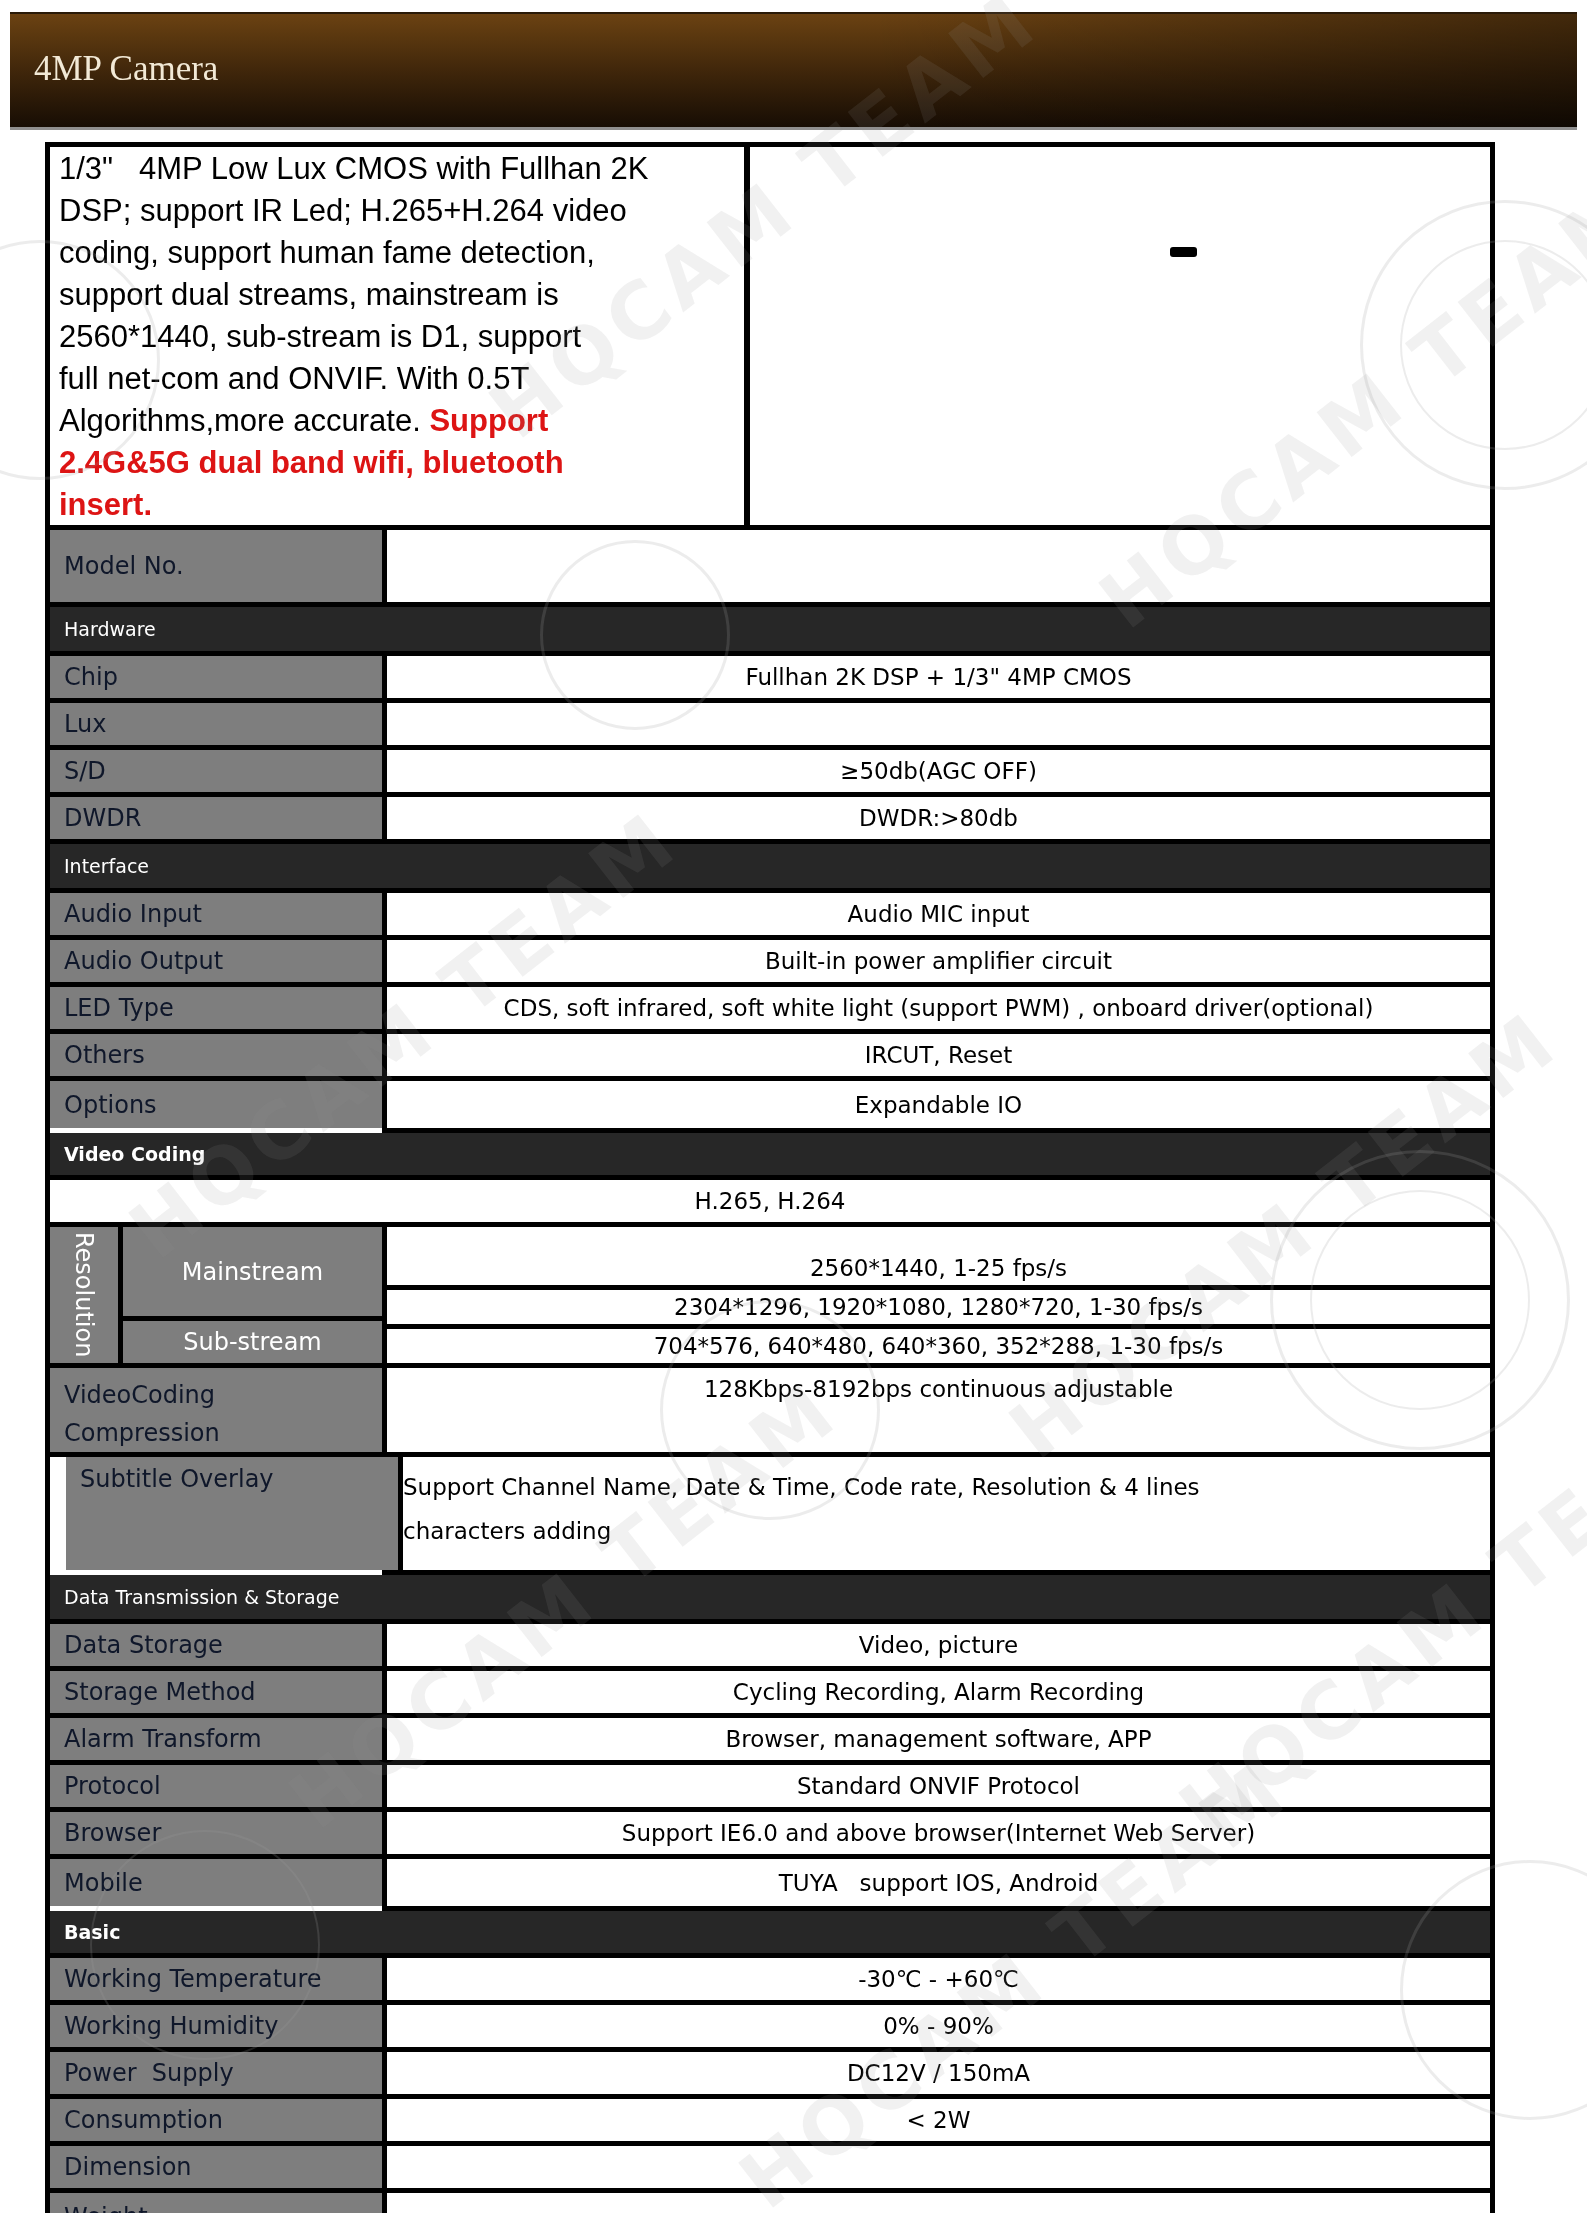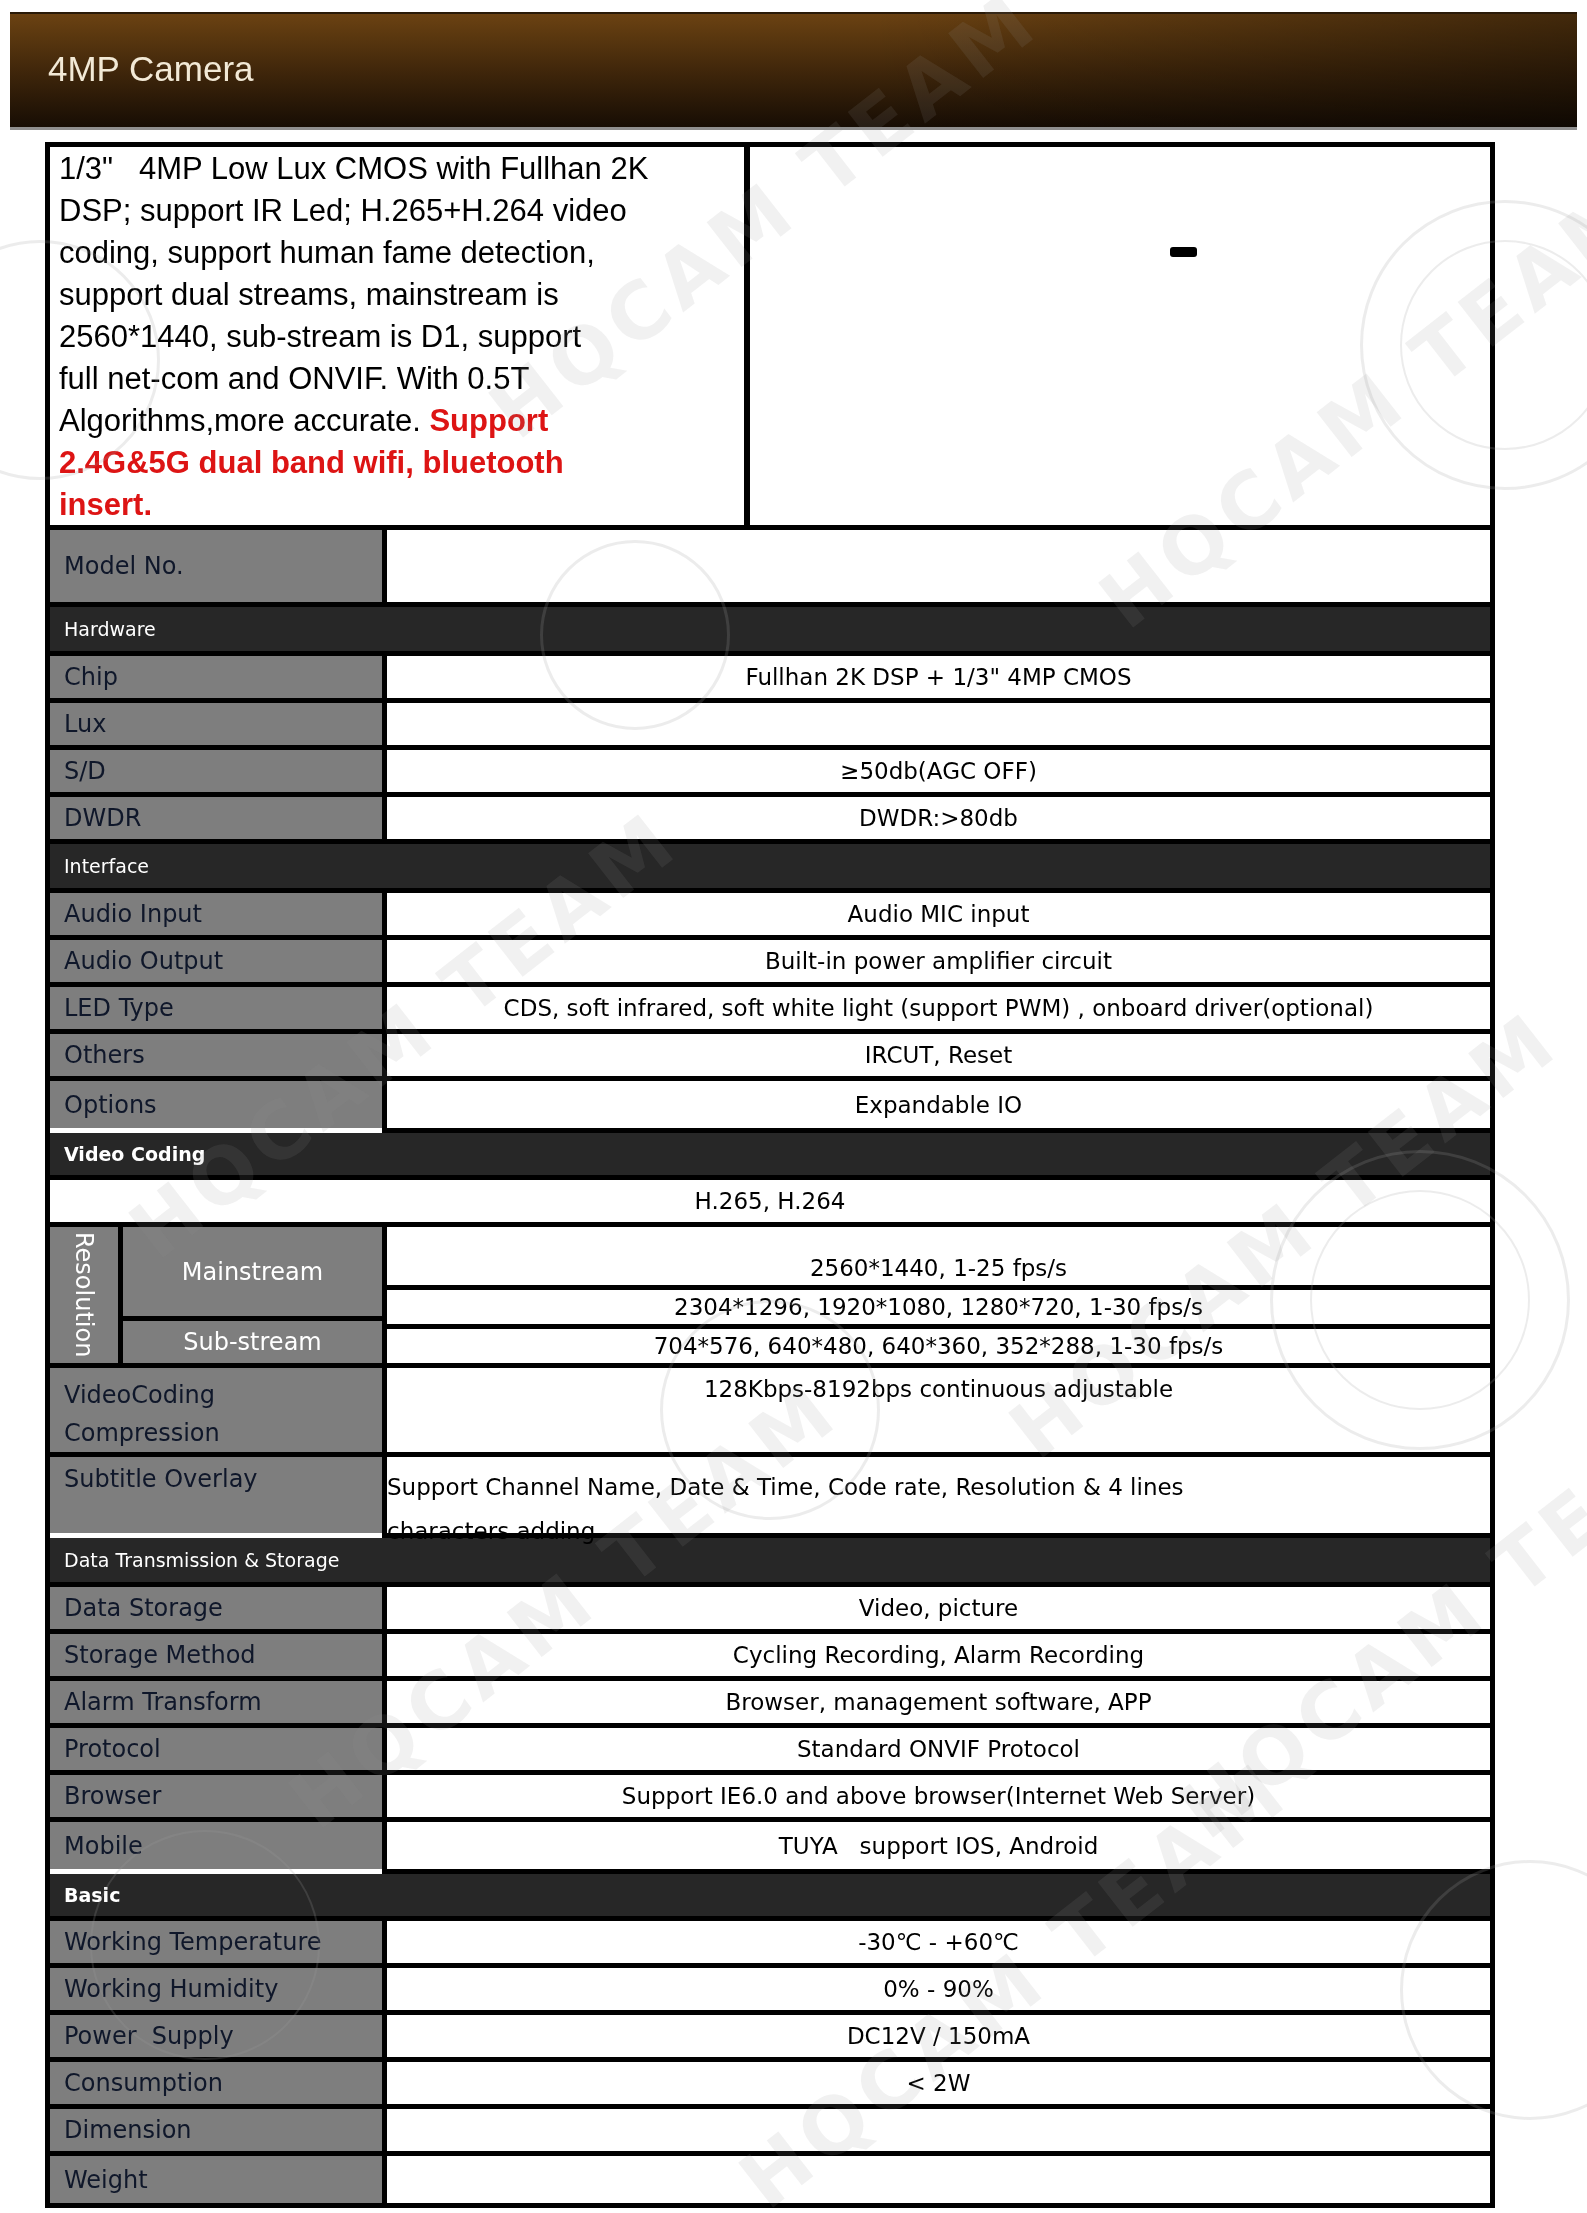--- a/index.html
+++ b/index.html
@@ -11,22 +11,22 @@
   .wm-text { position:absolute; font-size:78px; letter-spacing:7px; font-weight:bold;
              color:rgba(150,150,150,0.13); transform:rotate(-38deg); white-space:nowrap; }
   .wm-ring { position:absolute; border:3px solid rgba(160,160,160,0.20); border-radius:50%; }
   .wm-ring.inner { border-width:2px; }
 
   
   .title-bar { position:absolute; left:10px; top:12px; width:1567px; height:118px;
                background-image:linear-gradient(to right, rgba(0,0,0,0) 55%, rgba(0,0,0,0.38)),
                                 linear-gradient(to bottom, var(--header-grad-top,#6b4212) 0%, #3c240a 55%, var(--header-grad-bottom,#170d04) 100%);
                border-top:2px solid #2a1a08; border-bottom:3px solid #8f8f8f; }
-  .title-bar .title { position:absolute; left:38px; top:50%; transform:translateY(-54%);
-               font-family:Liberation Sans, sans-serif; font-size:35px; color:var(--title-text,#f2e9d6); }
+  .title-bar .title { position:absolute; left:24px; top:50%; transform:translateY(-54%);
+               font-family:Liberation Serif, serif; font-size:35px; color:var(--title-text,#f2e9d6); }
 
   
   .spec-table { position:absolute; left:45px; top:142px; width:1450px;
                 border:5px solid var(--table-border,#000); background:#fff; z-index:10; }
   .spec-table > :last-child { border-bottom:none !important; }
 
   
   .top-section { display:flex; height:383px; border-bottom:5px solid #000; }
   .desc-box { width:700px; border-right:6px solid #000; background:#fff; padding:1px 6px 0 9px; }
   .desc-line { font-family:"Liberation Sans",sans-serif; font-size:31px; line-height:42px;
@@ -34,21 +34,21 @@
   .desc-line span { white-space:pre-wrap; }
   .desc-red { color:var(--accent-red,#dd1414); font-weight:bold; }
   .img-box { flex:1; position:relative; background:#fff; }
   .img-dash { position:absolute; left:420px; top:100px; width:27px; height:10px;
               background:#000; border-radius:3px; }
 
   
   .row { display:flex; height:47px; border-bottom:5px solid #000; background:#fff; }
   .row.h-model { height:77px; }
   .row.h-comp  { height:89px; }
-  .row.h-sub   { height:76px; }
+  .row.h-sub   { height:113px;padding-left:16px; }
   .label-cell { width:337px; background:var(--label-gray,#7e7e7e); color:#0f172a;
                 border-right:5px solid #000; display:flex; align-items:center;
                 padding:0 10px 0 14px; font-size:24px; white-space:pre-wrap; }
   .value-cell { flex:1; background:#fff; color:#000; display:flex; align-items:center;
                 justify-content:center; text-align:center; font-size:23px; white-space:pre-wrap; }
   .top-align .label-cell { align-items:flex-start; padding-top:8px; }
   .top-align .value-cell { align-items:flex-start; padding-top:8px; }
 
   
   .sec-hdr { height:49px; background:var(--section-dark,#272727); color:#fff;

